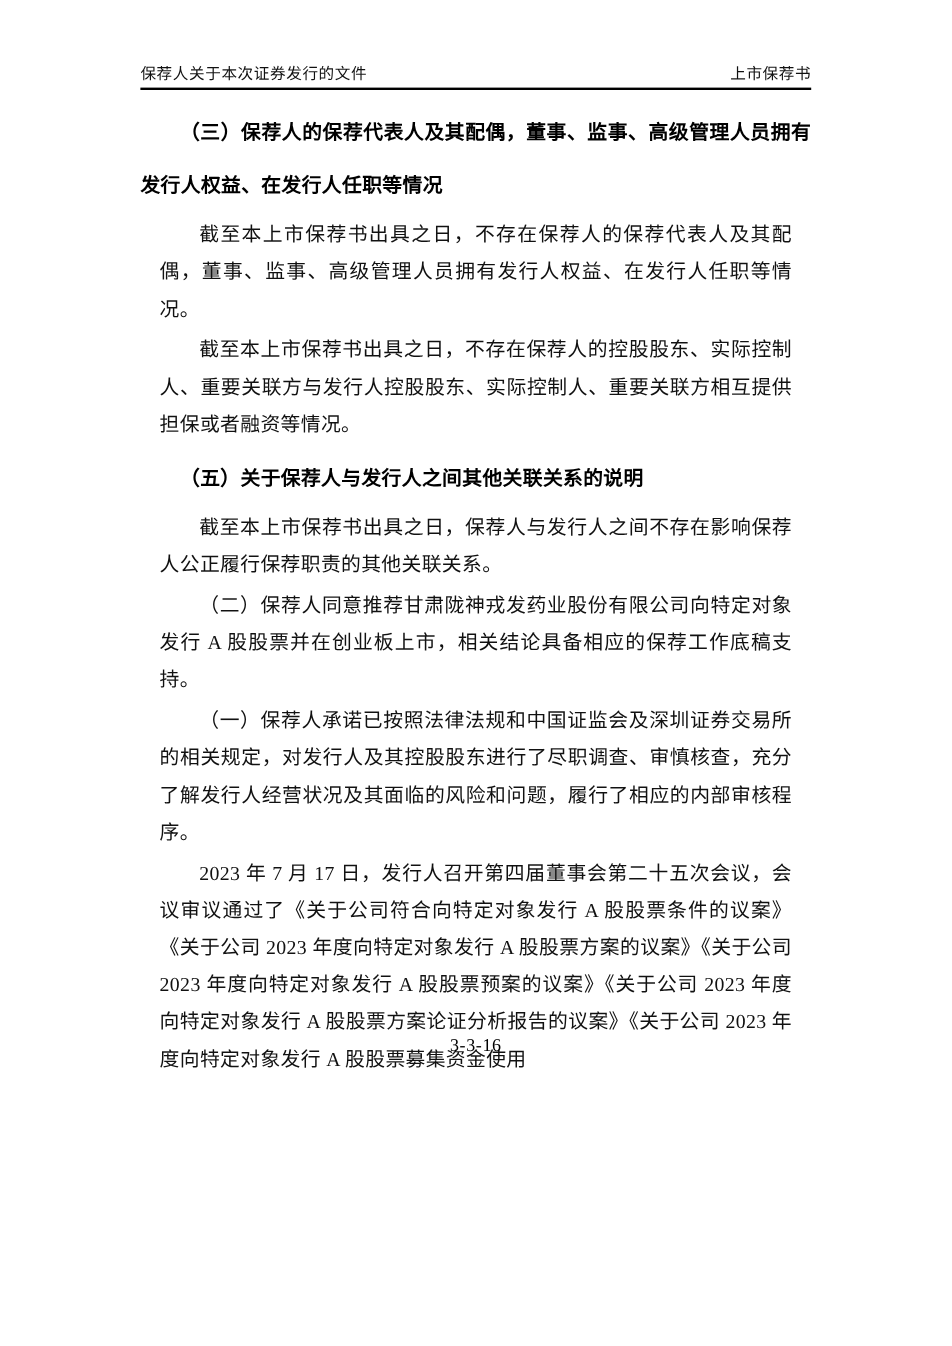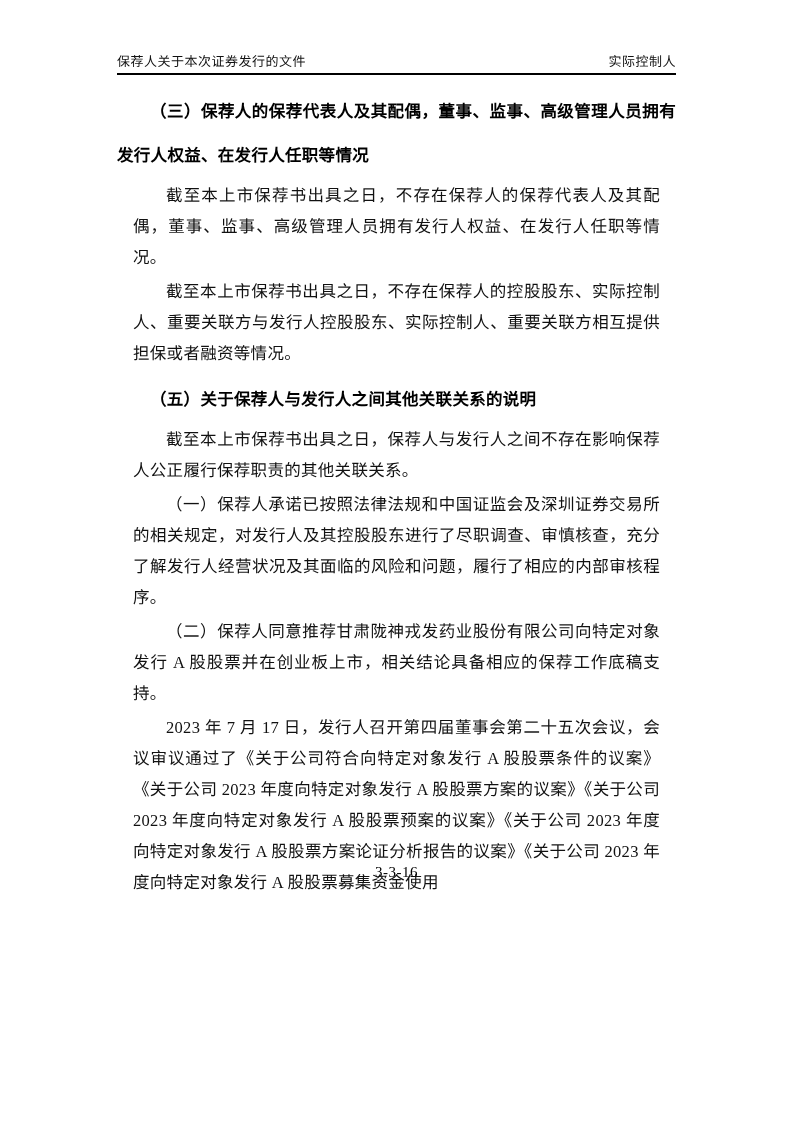--- a/index.html
+++ b/index.html
@@ -82,40 +82,40 @@
     color: #000000;
   }
 </style>
 </head>
 <body>
 
 <div class="page">
 
   <div class="doc-header">
     <span>保荐人关于本次证券发行的文件</span>
-    <span>实际控制人</span>
+    <span>上市保荐书</span>
   </div>
 
   <div class="content">
 
     <h3 class="sub-heading">（三）保荐人的保荐代表人及其配偶，董事、监事、高级管理人员拥有发行人权益、在发行人任职等情况</h3>
 
     <p class="para">截至本上市保荐书出具之日，不存在保荐人的保荐代表人及其配偶，董事、监事、高级管理人员拥有发行人权益、在发行人任职等情况。</p>
 
 
     <p class="para">截至本上市保荐书出具之日，不存在保荐人的控股股东、实际控制人、重要关联方与发行人控股股东、实际控制人、重要关联方相互提供担保或者融资等情况。</p>
 
     <h3 class="sub-heading">（五）关于保荐人与发行人之间其他关联关系的说明</h3>
 
     <p class="para">截至本上市保荐书出具之日，保荐人与发行人之间不存在影响保荐人公正履行保荐职责的其他关联关系。</p>
 
 
+    <p class="para">（二）保荐人同意推荐甘肃陇神戎发药业股份有限公司向特定对象发行 A 股股票并在创业板上市，相关结论具备相应的保荐工作底稿支持。</p>
+
     <p class="para">（一）保荐人承诺已按照法律法规和中国证监会及深圳证券交易所的相关规定，对发行人及其控股股东进行了尽职调查、审慎核查，充分了解发行人经营状况及其面临的风险和问题，履行了相应的内部审核程序。</p>
-
-    <p class="para">（二）保荐人同意推荐甘肃陇神戎发药业股份有限公司向特定对象发行 A 股股票并在创业板上市，相关结论具备相应的保荐工作底稿支持。</p>
 
 
 
     <p class="para">2023 年 7 月 17 日，发行人召开第四届董事会第二十五次会议，会议审议通过了《关于公司符合向特定对象发行 A 股股票条件的议案》《关于公司 2023 年度向特定对象发行 A 股股票方案的议案》《关于公司 2023 年度向特定对象发行 A 股股票预案的议案》《关于公司 2023 年度向特定对象发行 A 股股票方案论证分析报告的议案》《关于公司 2023 年度向特定对象发行 A 股股票募集资金使用</p>
 
   </div>
 
   <div class="doc-footer">3-3-16</div>
 
 </div>

